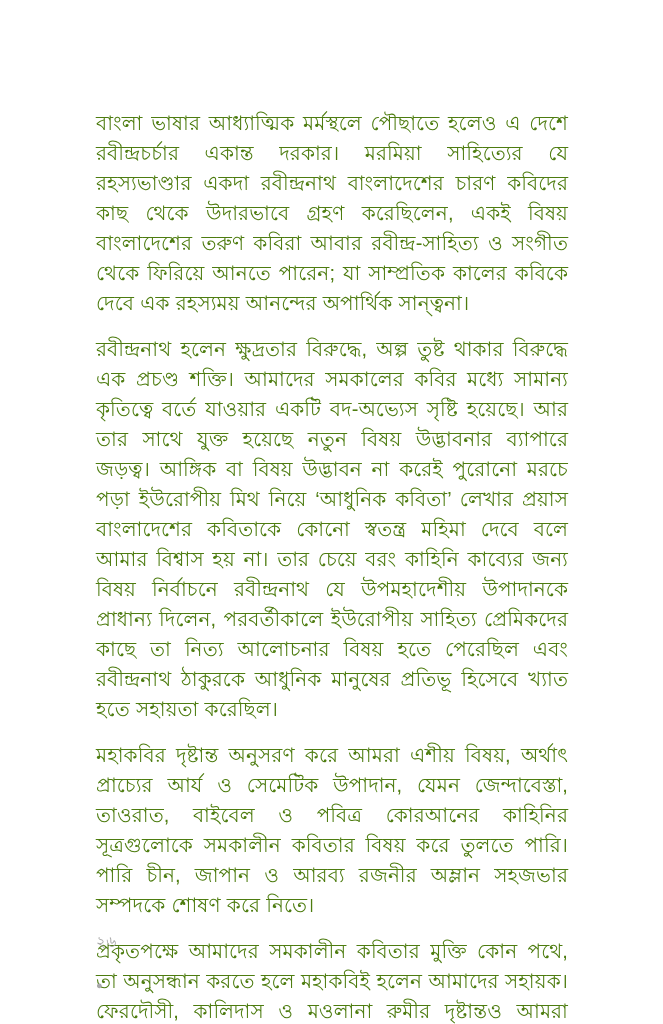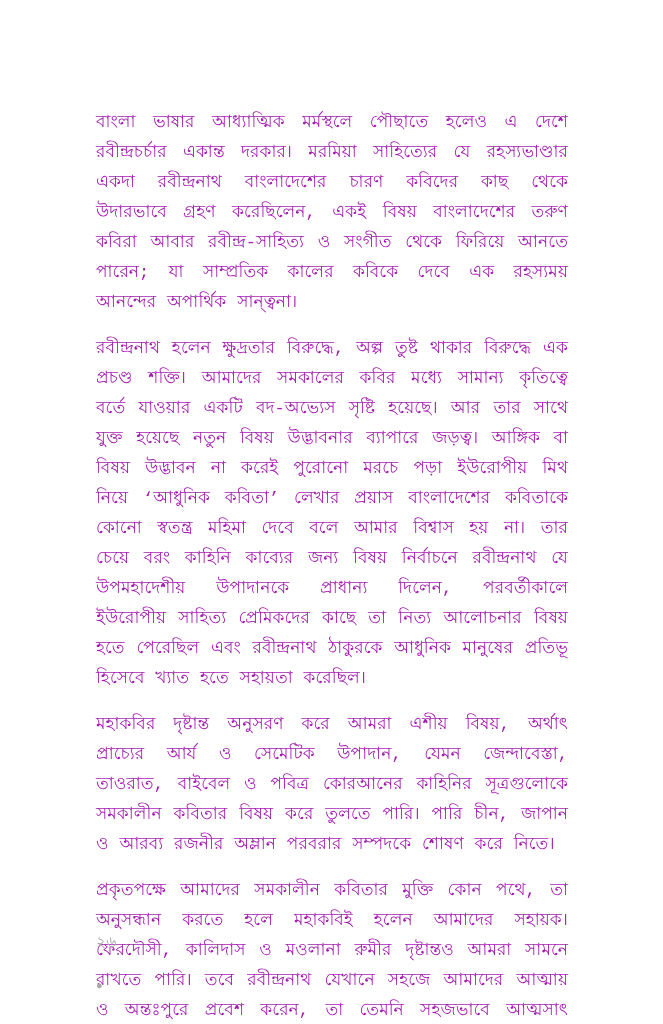--- a/index.html
+++ b/index.html
@@ -19,24 +19,24 @@
     box-sizing: border-box;
   }
   .text-block {
     position: absolute;
     left: 96px;
     top: 108px;
     width: 472px;
   }
   .para {
     margin: 0 0 16px 0;
-    font-family: Liberation Mono, monospace;
-    font-size: 17px;
+    font-family: Liberation Sans, sans-serif;
+    font-size: 20px;
     line-height: 30px;
-    color: #a21caf;
+    color: #4d7c0f;
     text-align: justify;
     text-justify: inter-word;
     word-spacing: 0.5px;
     letter-spacing: 0.1px;
     -webkit-font-feature-settings: "kern" 1;
     font-feature-settings: "kern" 1;
   }
   .para:last-child {
     margin-bottom: 12px;
   }
@@ -64,21 +64,21 @@
   }
 </style>
 </head>
 <body>
 
 <div class="page">
 
   <div class="text-block">
     <p class="para">বাংলা ভাষার আধ্যাত্মিক মর্মস্থলে পৌছাতে হলেও এ দেশে রবীন্দ্রচর্চার একান্ত দরকার। মরমিয়া সাহিত্যের যে রহস্যভাণ্ডার একদা রবীন্দ্রনাথ বাংলাদেশের চারণ কবিদের কাছ থেকে উদারভাবে গ্রহণ করেছিলেন, একই বিষয় বাংলাদেশের তরুণ কবিরা আবার রবীন্দ্র-সাহিত্য ও সংগীত থেকে ফিরিয়ে আনতে পারেন; যা সাম্প্রতিক কালের কবিকে দেবে এক রহস্যময় আনন্দের অপার্থিক সান্ত্বনা।</p>
     <p class="para">রবীন্দ্রনাথ হলেন ক্ষুদ্রতার বিরুদ্ধে, অল্প তুষ্ট থাকার বিরুদ্ধে এক প্রচণ্ড শক্তি। আমাদের সমকালের কবির মধ্যে সামান্য কৃতিত্বে বর্তে যাওয়ার একটি বদ-অভ্যেস সৃষ্টি হয়েছে। আর তার সাথে যুক্ত হয়েছে নতুন বিষয় উদ্ভাবনার ব্যাপারে জড়ত্ব। আঙ্গিক বা বিষয় উদ্ভাবন না করেই পুরোনো মরচে পড়া ইউরোপীয় মিথ নিয়ে ‘আধুনিক কবিতা’ লেখার প্রয়াস বাংলাদেশের কবিতাকে কোনো স্বতন্ত্র মহিমা দেবে বলে আমার বিশ্বাস হয় না। তার চেয়ে বরং কাহিনি কাব্যের জন্য বিষয় নির্বাচনে রবীন্দ্রনাথ যে উপমহাদেশীয় উপাদানকে প্রাধান্য দিলেন, পরবর্তীকালে ইউরোপীয় সাহিত্য প্রেমিকদের কাছে তা নিত্য আলোচনার বিষয় হতে পেরেছিল এবং রবীন্দ্রনাথ ঠাকুরকে আধুনিক মানুষের প্রতিভূ হিসেবে খ্যাত হতে সহায়তা করেছিল।</p>
-    <p class="para">মহাকবির দৃষ্টান্ত অনুসরণ করে আমরা এশীয় বিষয়, অর্থাৎ প্রাচ্যের আর্য ও সেমেটিক উপাদান, যেমন জেন্দাবেস্তা, তাওরাত, বাইবেল ও পবিত্র কোরআনের কাহিনির সূত্রগুলোকে সমকালীন কবিতার বিষয় করে তুলতে পারি। পারি চীন, জাপান ও আরব্য রজনীর অম্লান পরবরার সম্পদকে শোষণ করে নিতে।</p>
+    <p class="para">মহাকবির দৃষ্টান্ত অনুসরণ করে আমরা এশীয় বিষয়, অর্থাৎ প্রাচ্যের আর্য ও সেমেটিক উপাদান, যেমন জেন্দাবেস্তা, তাওরাত, বাইবেল ও পবিত্র কোরআনের কাহিনির সূত্রগুলোকে সমকালীন কবিতার বিষয় করে তুলতে পারি। পারি চীন, জাপান ও আরব্য রজনীর অম্লান সহজভার সম্পদকে শোষণ করে নিতে।</p>
     <p class="para">প্রকৃতপক্ষে আমাদের সমকালীন কবিতার মুক্তি কোন পথে, তা অনুসন্ধান করতে হলে মহাকবিই হলেন আমাদের সহায়ক। ফেরদৌসী, কালিদাস ও মওলানা রুমীর দৃষ্টান্তও আমরা সামনে রাখতে পারি। তবে রবীন্দ্রনাথ যেখানে সহজে আমাদের আত্মায় ও অন্তঃপুরে প্রবেশ করেন, তা তেমনি সহজভাবে আত্মসাৎ করে সাম্প্রতিক কবিতার দিগন্তকে প্রসারিত করাই আমি বাঞ্ছনীয় মনে করি।</p>
   </div>
 
   <div class="footer">
     <span>২৬</span>
     <span class="footer-sep">●</span>
     <span>সমকালে রবীন্দ্রকাব্যের উপযোগিতা</span>
   </div>
 
 </div>

